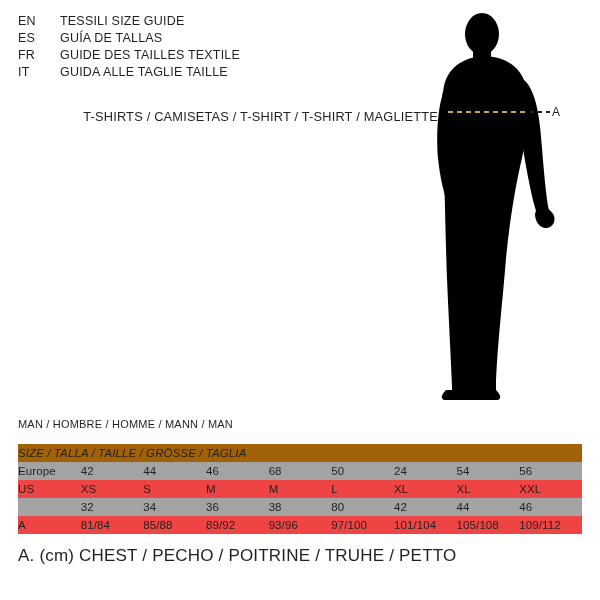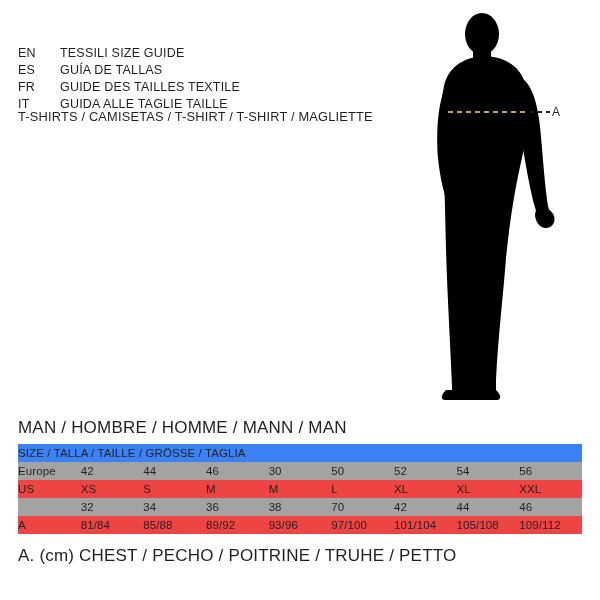--- a/index.html
+++ b/index.html
@@ -20,21 +20,20 @@
     width: 600px;
     height: 600px;
   }
 
   
   .lang-block {
     position: absolute;
     left: 18px;
     top: 14px;
     width: 360px;
-    margin-top: 32px;
   }
   .lang-row {
     display: flex;
     align-items: baseline;
     height: 17px;
     font-size: 12.5px;
     letter-spacing: 0.2px;
   }
   .lang-code {
     width: 42px;
@@ -45,20 +44,21 @@
     flex: 1 1 auto;
     white-space: nowrap;
   }
 
   
   .cat-block {
     position: absolute;
     left: 18px;
     top: 109px;
     width: 420px;
+    text-align: right;
   }
   .cat-line {
     font-size: 12.8px;
     letter-spacing: 0.2px;
     height: 19px;
     white-space: nowrap;
   }
 
   
   .figure-wrap {
@@ -88,38 +88,39 @@
   }
 
   
   .table-section {
     position: absolute;
     left: 18px;
     top: 418px;
     width: 564px;
   }
   .table-title {
-    font-size: 17px;
-    letter-spacing: 0.2px;
-    margin-bottom: 6px;
+    font-size: 11px;
+    letter-spacing: 0.2px;
+    margin-bottom: 14px;
   }
   table.size-table {
     border-collapse: collapse;
     width: 564px;
     table-layout: fixed;
     font-size: 11.5px;
   }
   table.size-table td {
     padding: 0;
     height: 18px;
     vertical-align: middle;
     letter-spacing: 0.1px;
   }
   tr.header-row {
-    background: #3b82f6;
+    background: #a16207;
+    font-style: italic;
   }
   tr.band-row {
     background: #a3a3a3;
   }
   tr.plain-row {
     background: #ef4444;
   }
   td.label-col {
     width: 88px;
     padding-left: 4px;
@@ -223,44 +224,44 @@
     <table class="size-table">
       <tbody>
         <tr class="header-row">
           <td class="head-label" colspan="9">SIZE / TALLA / TAILLE / GRÖSSE / TAGLIA</td>
         </tr>
         <tr class="band-row">
           <td class="label-col">Europe</td>
           <td class="val">42</td>
           <td class="val">44</td>
           <td class="val">46</td>
-          <td class="val">30</td>
+          <td class="val">68</td>
           <td class="val">50</td>
-          <td class="val">52</td>
+          <td class="val">24</td>
           <td class="val">54</td>
           <td class="val">56</td>
         </tr>
         <tr class="plain-row">
           <td class="label-col">US</td>
           <td class="val">XS</td>
           <td class="val">S</td>
           <td class="val">M</td>
           <td class="val">M</td>
           <td class="val">L</td>
           <td class="val">XL</td>
           <td class="val">XL</td>
           <td class="val">XXL</td>
         </tr>
         <tr class="band-row">
           <td class="label-col"></td>
           <td class="val">32</td>
           <td class="val">34</td>
           <td class="val">36</td>
           <td class="val">38</td>
-          <td class="val">70</td>
+          <td class="val">80</td>
           <td class="val">42</td>
           <td class="val">44</td>
           <td class="val">46</td>
         </tr>
         <tr class="plain-row">
           <td class="label-col">A</td>
           <td class="val">81/84</td>
           <td class="val">85/88</td>
           <td class="val">89/92</td>
           <td class="val">93/96</td>

